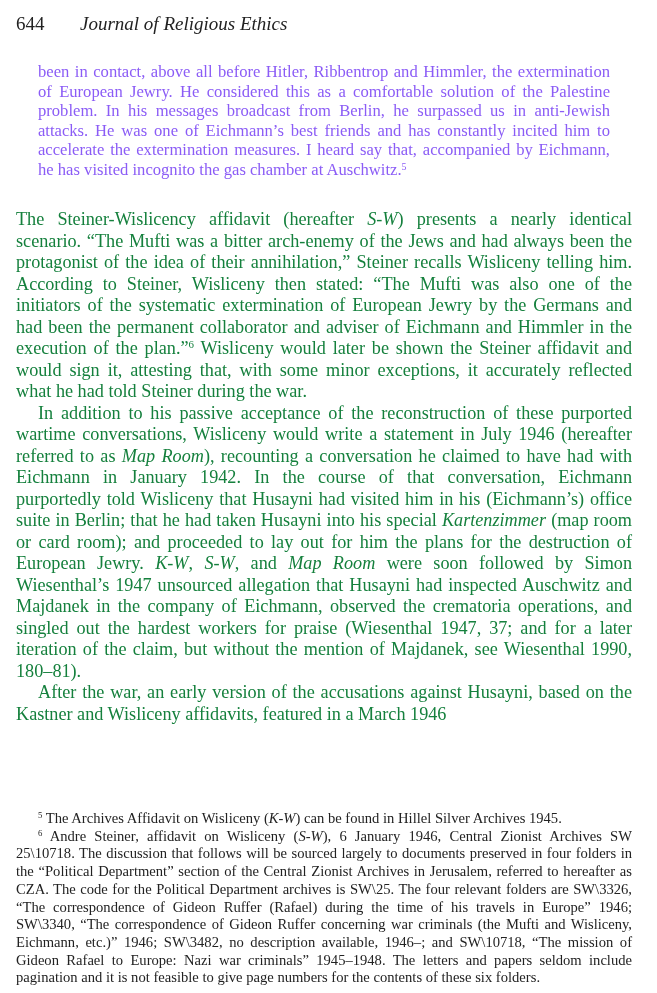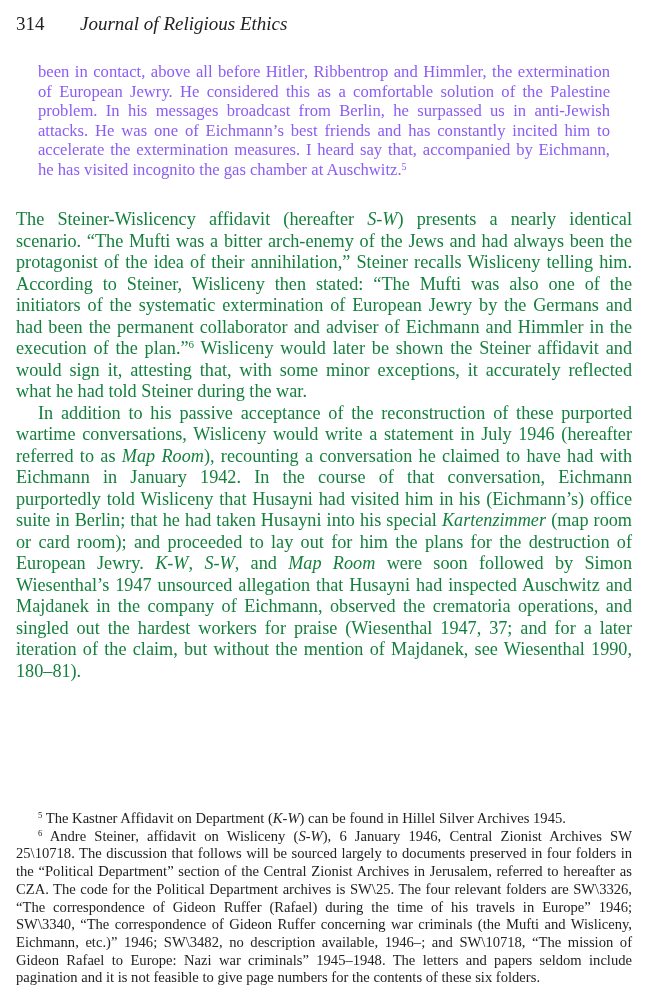--- a/index.html
+++ b/index.html
@@ -38,28 +38,29 @@
       text-align: justify; color: #222;
     }
     .footnotes p { margin: 0; text-indent: 22px; }
     sup { font-size: 0.6em; line-height: 0; vertical-align: 0.55em; }
     em { font-style: italic; }
   </style>
 </head>
 <body>
 
 <div class="running-head">
-  <span class="pageno">314</span><span class="journal">Journal of Religious Ethics</span>
+  <span class="pageno">644</span><span class="journal">Journal of Religious Ethics</span>
 </div>
 
 <div class="blockquote">
   <span>been in contact, above all before Hitler, Ribbentrop and Himmler, the extermination of European Jewry. He considered this as a comfortable solution of the Palestine problem. In his messages broadcast from Berlin, he surpassed us in anti-Jewish attacks. He was one of Eichmann’s best friends and has constantly incited him to accelerate the extermination measures. I heard say that, accompanied by Eichmann, he has visited incognito the gas chamber at Auschwitz.</span><sup>5</sup>
 </div>
 
 <div class="main">
   <p><span>The Steiner-Wislicency affidavit (hereafter </span><em>S-W</em><span>) presents a nearly identical scenario. “The Mufti was a bitter arch-enemy of the Jews and had always been the protagonist of the idea of their annihilation,” Steiner recalls Wisliceny telling him. According to Steiner, Wisliceny then stated: “The Mufti was also one of the initiators of the systematic extermination of European Jewry by the Germans and had been the permanent collaborator and adviser of Eichmann and Himmler in the execution of the plan.”</span><sup>6</sup><span> Wisliceny would later be shown the Steiner affidavit and would sign it, attesting that, with some minor exceptions, it accurately reflected what he had told Steiner during the war.</span></p>
   <p class="indent"><span>In addition to his passive acceptance of the reconstruction of these purported wartime conversations, Wisliceny would write a statement in July 1946 (hereafter referred to as </span><em>Map Room</em><span>), recounting a conversation he claimed to have had with Eichmann in January 1942. In the course of that conversation, Eichmann purportedly told Wisliceny that Husayni had visited him in his (Eichmann’s) office suite in Berlin; that he had taken Husayni into his special </span><em>Kartenzimmer</em><span> (map room or card room); and proceeded to lay out for him the plans for the destruction of European Jewry. </span><em>K-W</em><span>, </span><em>S-W</em><span>, and </span><em>Map Room</em><span> were soon followed by Simon Wiesenthal’s 1947 unsourced allegation that Husayni had inspected Auschwitz and Majdanek in the company of Eichmann, observed the crematoria operations, and singled out the hardest workers for praise (Wiesenthal 1947, 37; and for a later iteration of the claim, but without the mention of Majdanek, see Wiesenthal 1990, 180–81).</span></p>
+  <p class="indent"><span>After the war, an early version of the accusations against Husayni, based on the Kastner and Wisliceny affidavits, featured in a March 1946</span></p>
 </div>
 
 <div class="footnotes">
-  <p><sup>5</sup><span> The Kastner Affidavit on Department (</span><em>K-W</em><span>) can be found in Hillel Silver Archives 1945.</span></p>
+  <p><sup>5</sup><span> The Archives Affidavit on Wisliceny (</span><em>K-W</em><span>) can be found in Hillel Silver Archives 1945.</span></p>
   <p><sup>6</sup><span> Andre Steiner, affidavit on Wisliceny (</span><em>S-W</em><span>), 6 January 1946, Central Zionist Archives SW 25\10718. The discussion that follows will be sourced largely to documents preserved in four folders in the “Political Department” section of the Central Zionist Archives in Jerusalem, referred to hereafter as CZA. The code for the Political Department archives is SW\25. The four relevant folders are SW\3326, “The correspondence of Gideon Ruffer (Rafael) during the time of his travels in Europe” 1946; SW\3340, “The correspondence of Gideon Ruffer concerning war criminals (the Mufti and Wisliceny, Eichmann, etc.)” 1946; SW\3482, no description available, 1946–; and SW\10718, “The mission of Gideon Rafael to Europe: Nazi war criminals” 1945–1948. The letters and papers seldom include pagination and it is not feasible to give page numbers for the contents of these six folders.</span></p>
 </div>
 
 </body></html>

